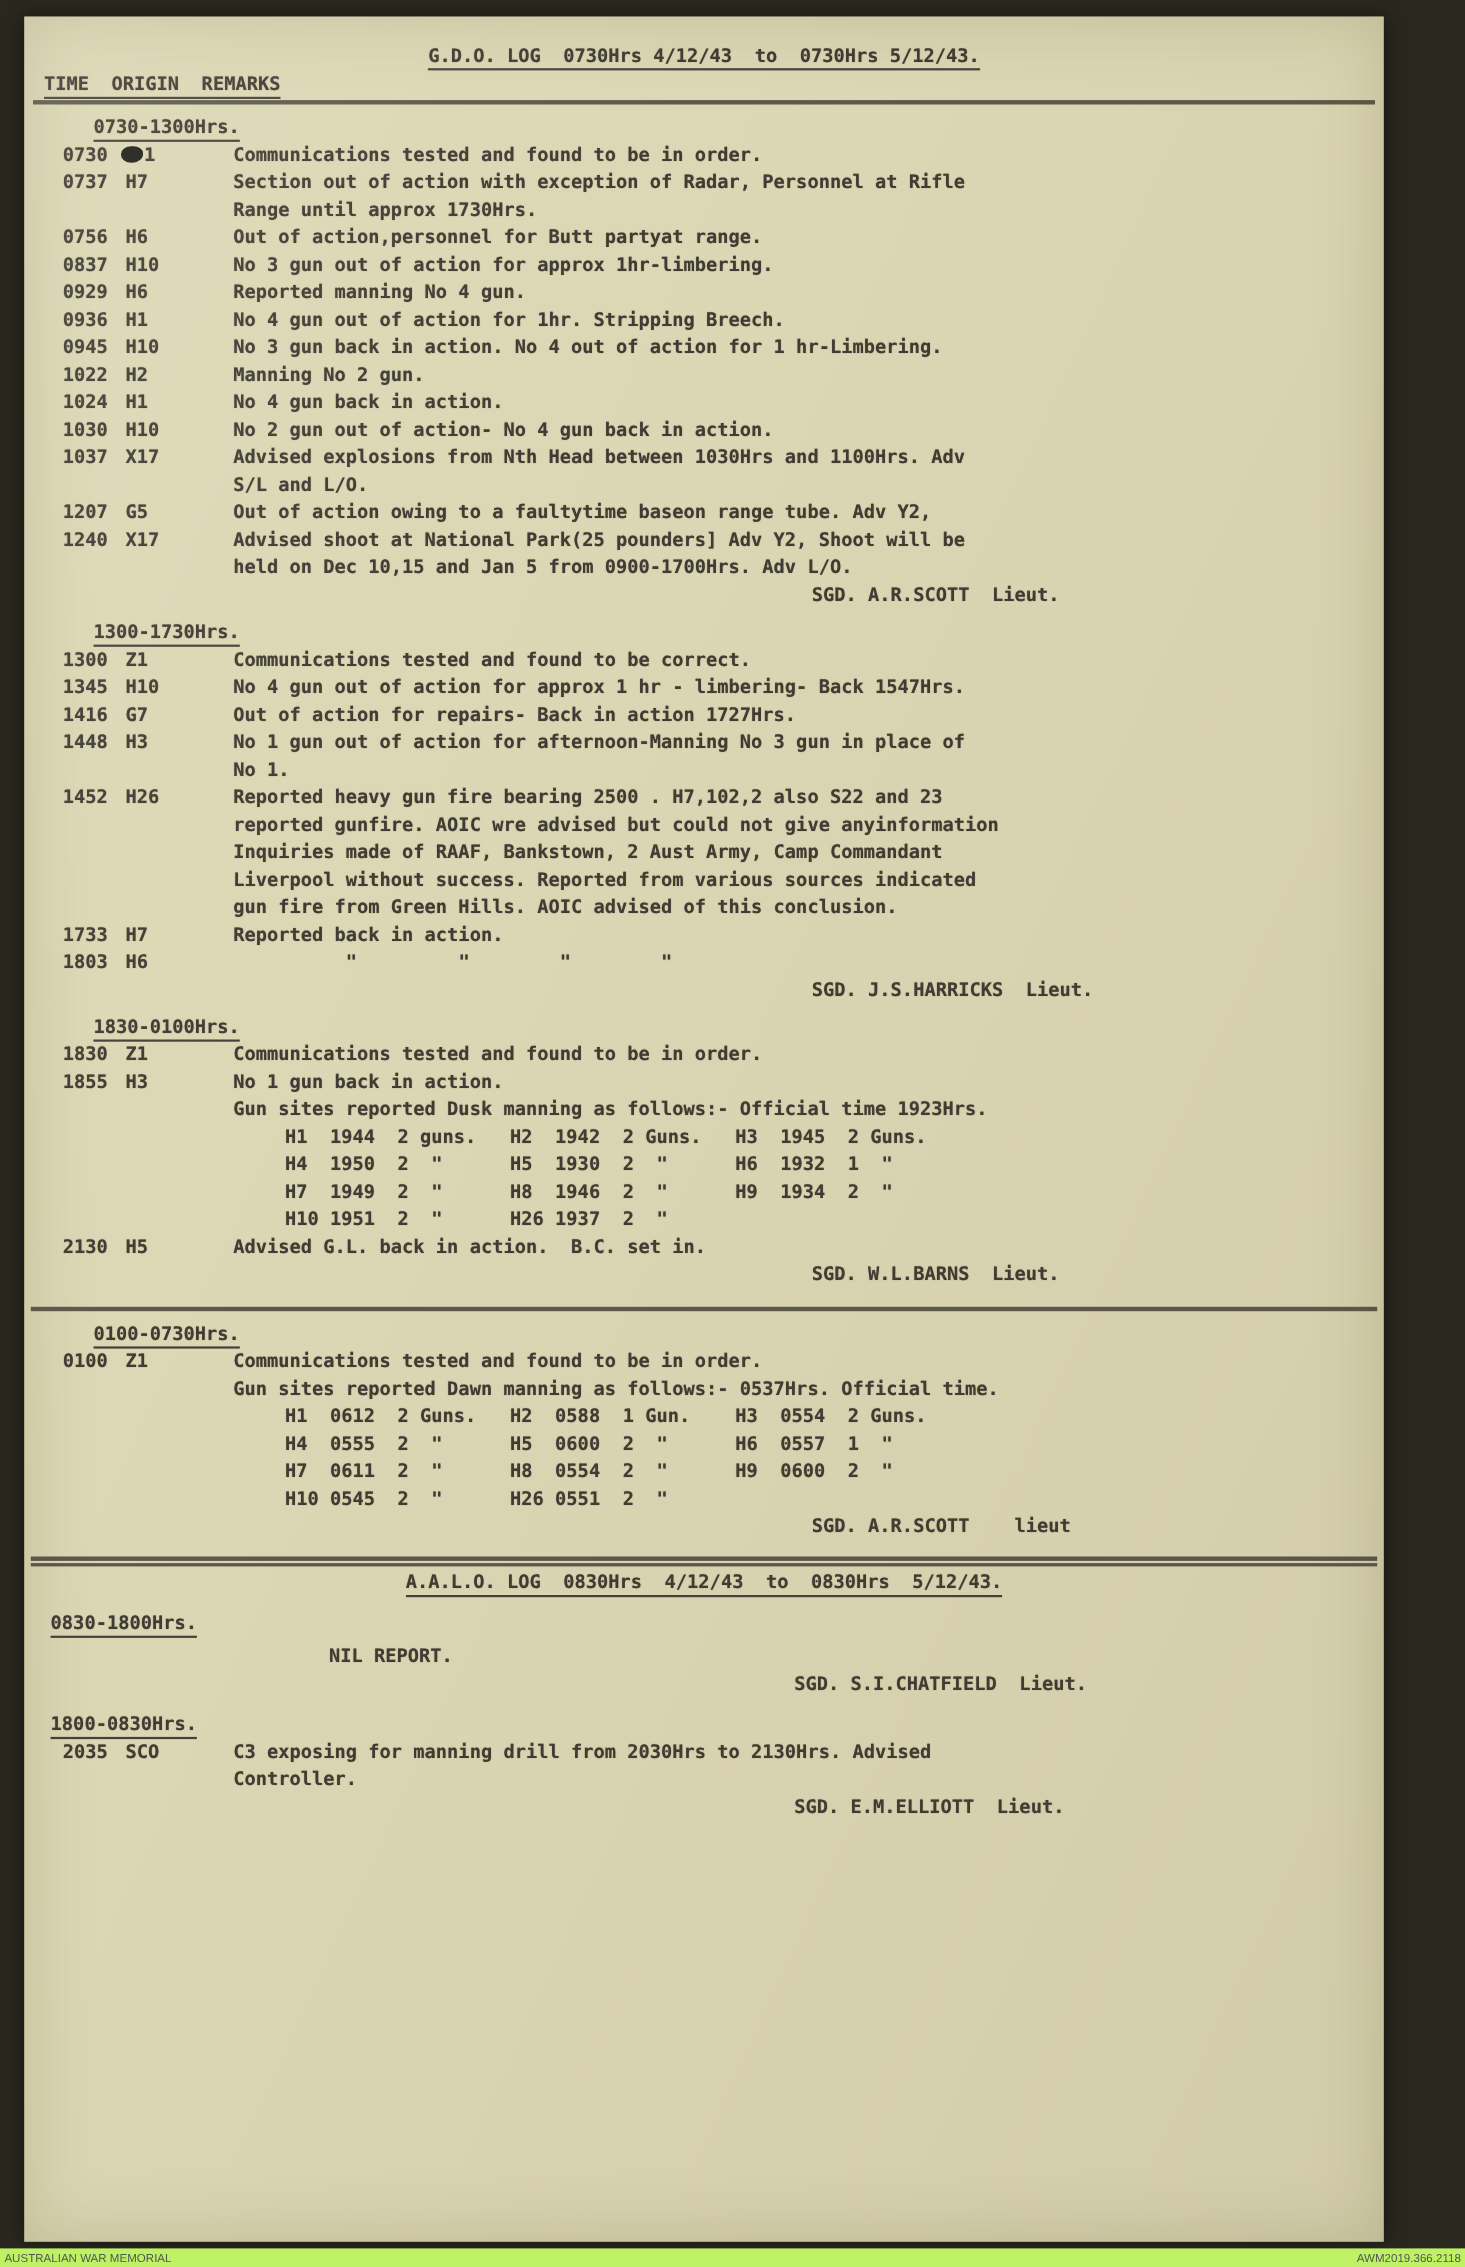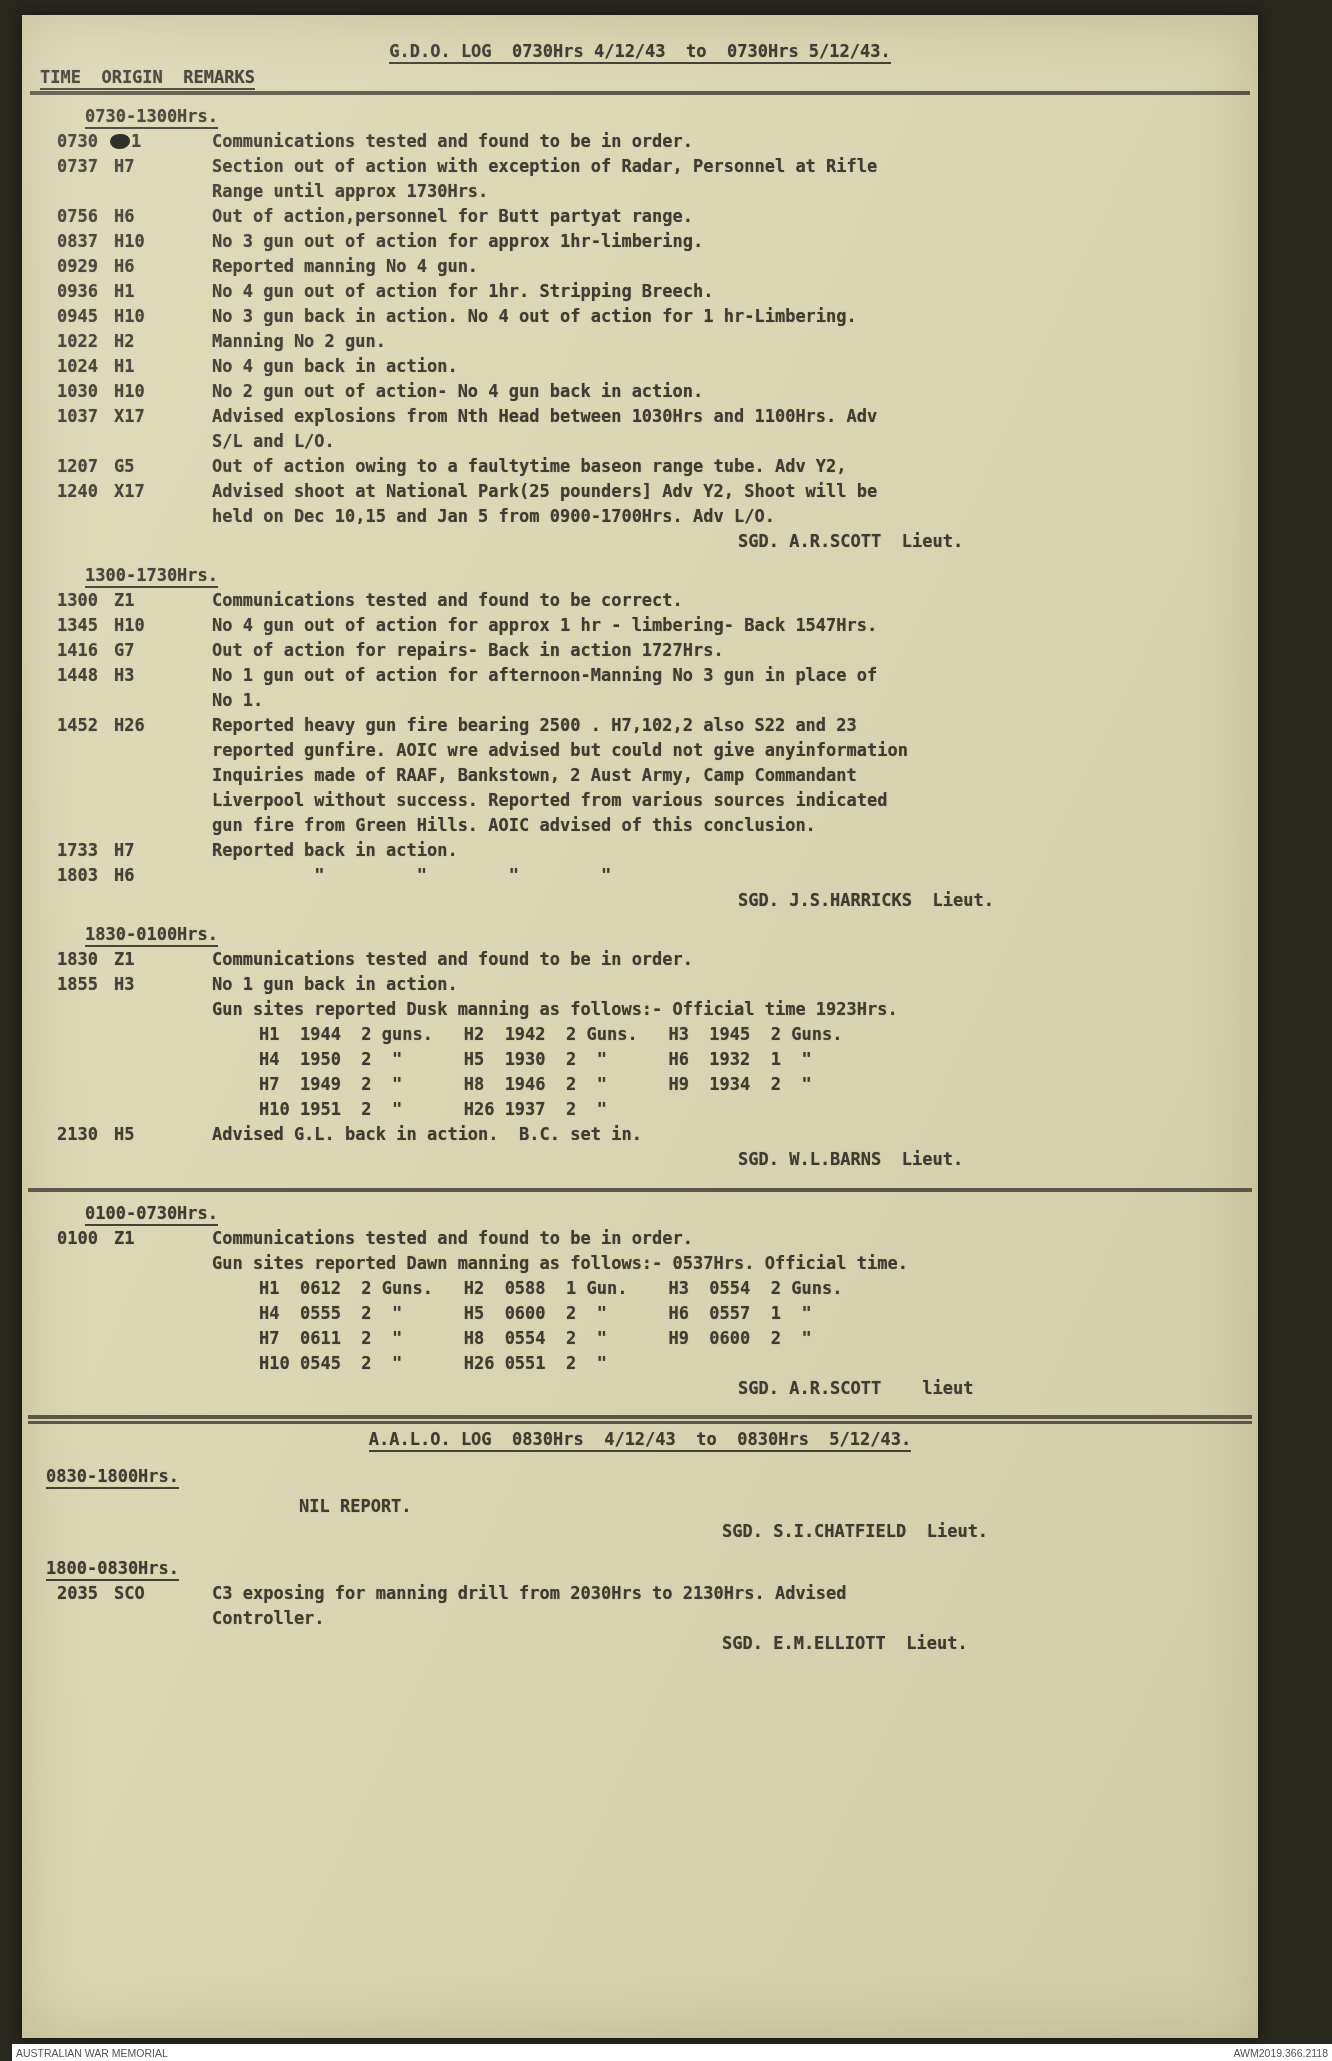--- a/index.html
+++ b/index.html
@@ -26,21 +26,21 @@
   .row .t{flex:0 0 57px;}
   .row .o{flex:0 0 98px;}
   .row .r{flex:1 1 auto;white-space:pre-wrap;}
   .cont{padding-left:190px;}
   .tab{padding-left:237px;}
   .center{padding-left:277px;margin-top:5px;}
   .sig{padding-left:716px;}
   .aalo .sig{padding-left:700px;}
   .hole{display:inline-block;width:20px;height:15px;background:#1f1e18;
         border-radius:50% 45% 55% 50%;vertical-align:-2px;margin:0 1px 0 -4px;}
-  .footer{position:absolute;left:12px;right:0;bottom:0;height:17px;background:#ffffff;
+  .footer{position:absolute;left:0;right:0;bottom:0;height:17px;background:#bef264;
           display:flex;justify-content:space-between;align-items:center;padding:0 4px;
           font-family:"Liberation Sans",sans-serif;font-size:10.5px;color:#555555;}
 </style>
 </head>
 <body>
 
 <div class="stage">
   <div class="paper">
     <div class="doc" id="doc">
         <div class="log gdo">

